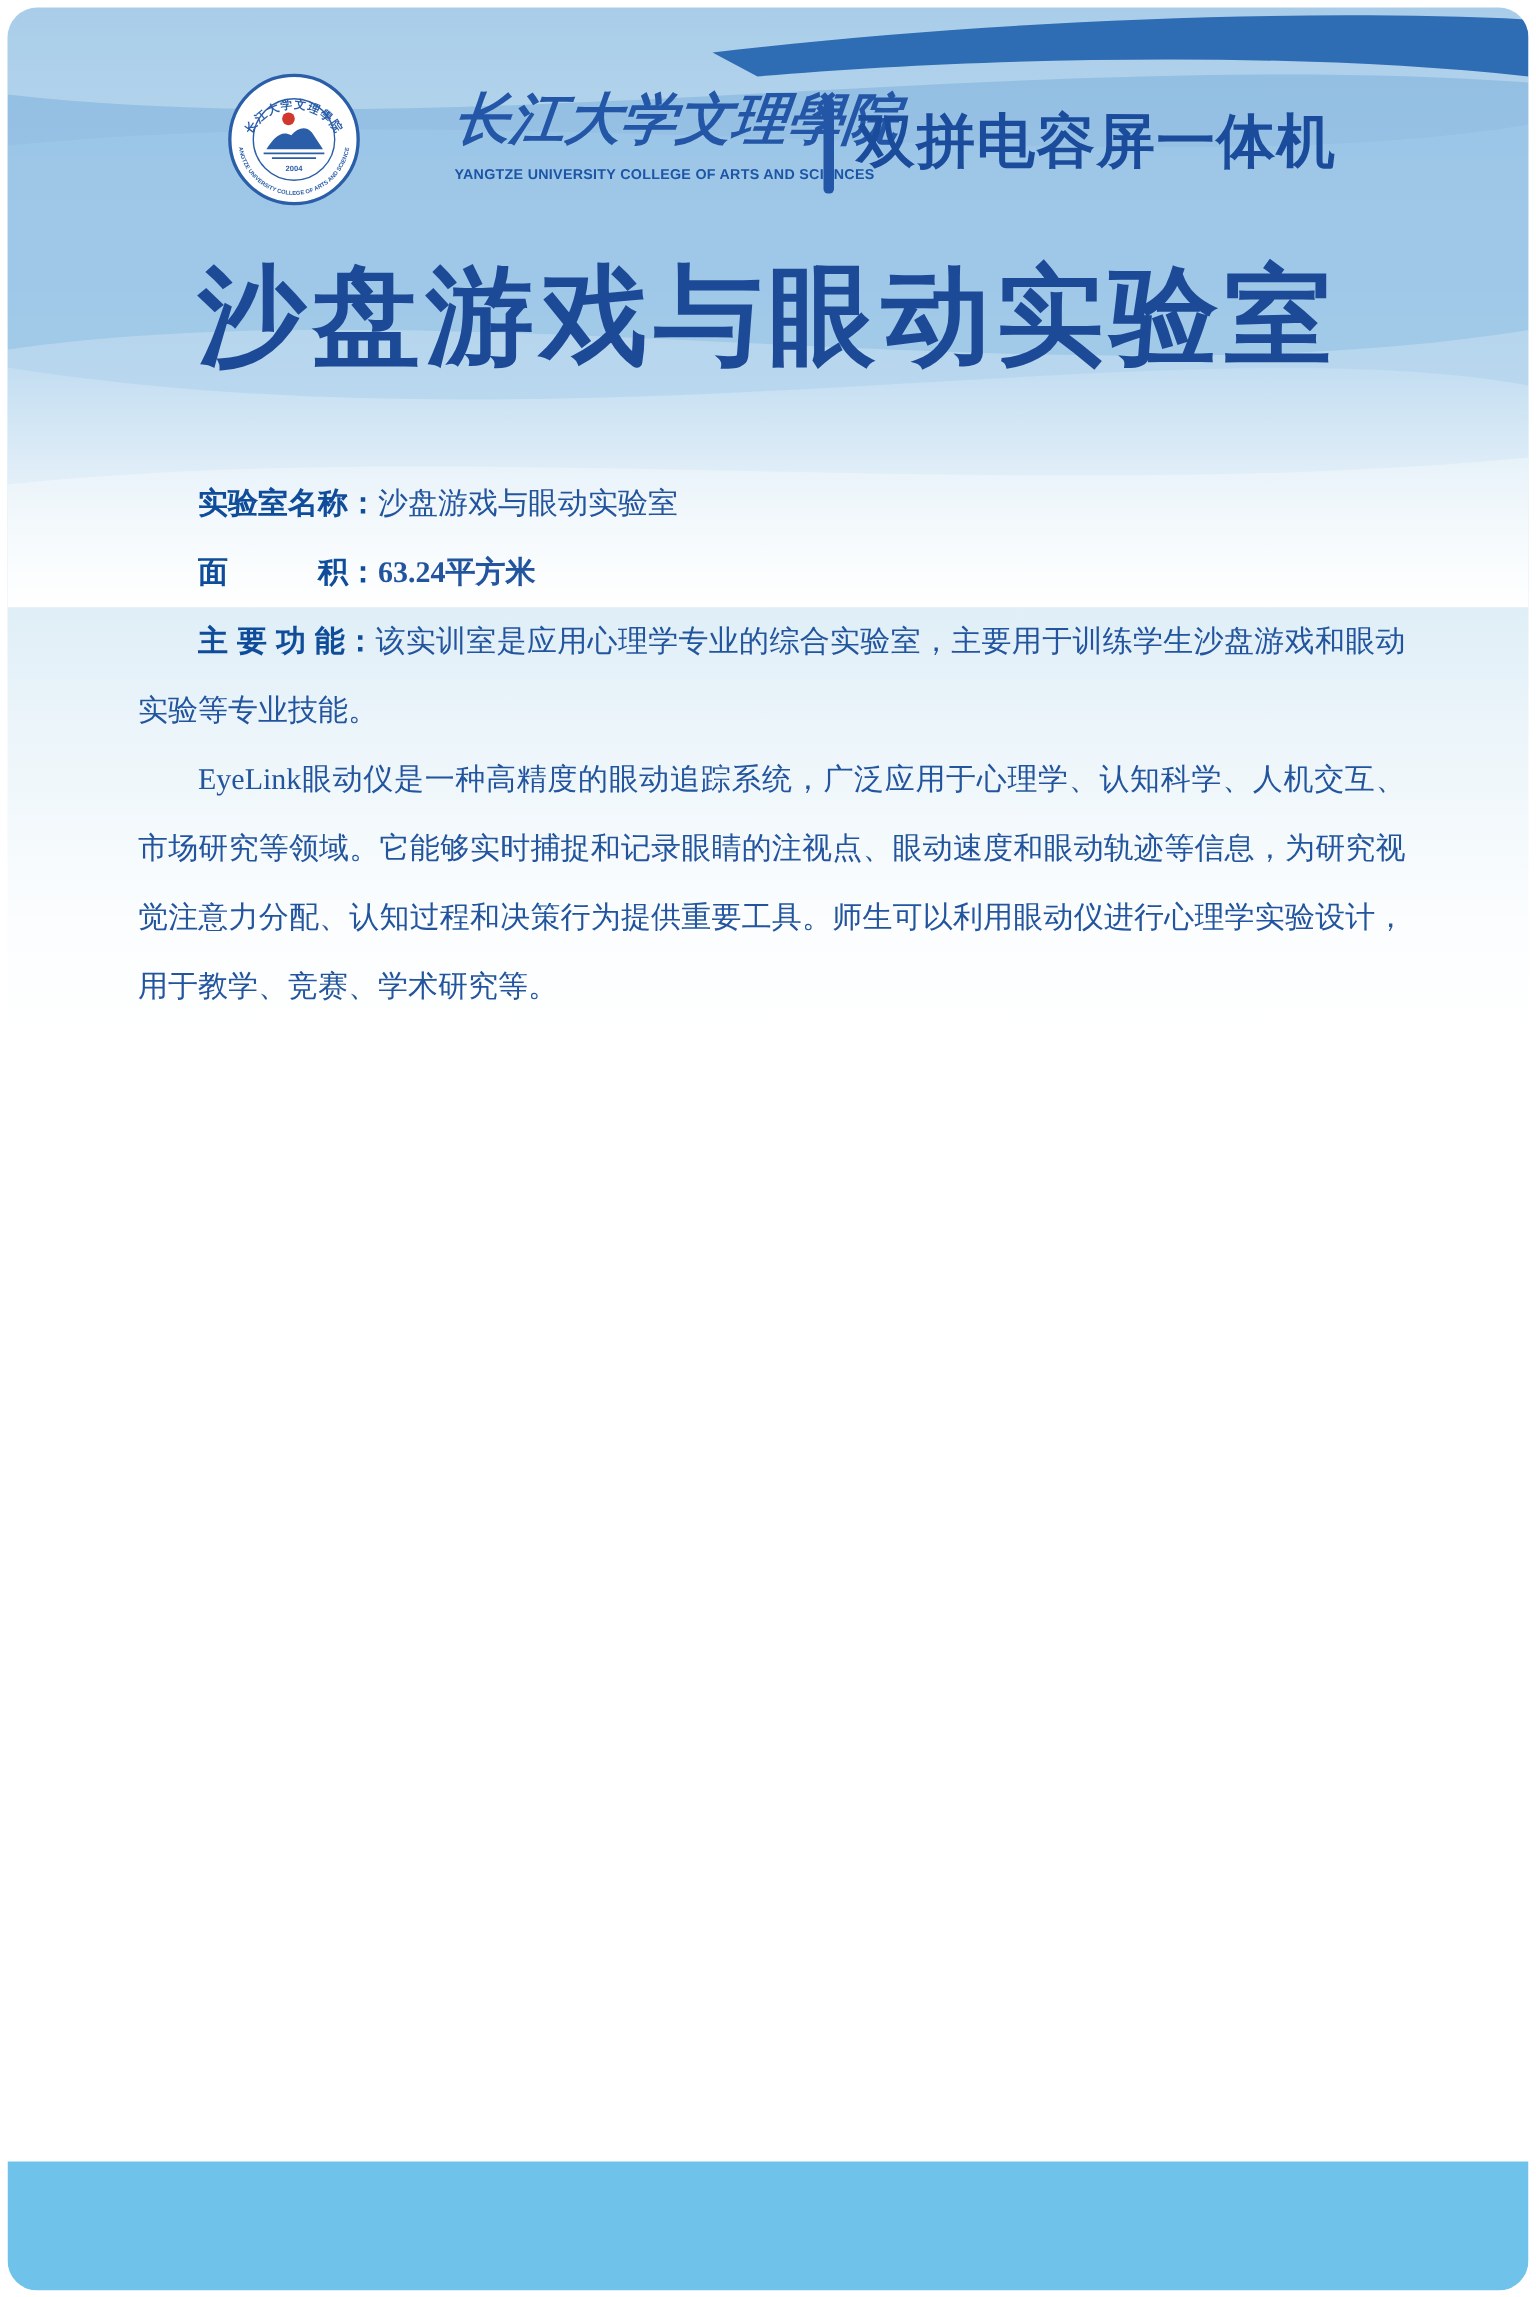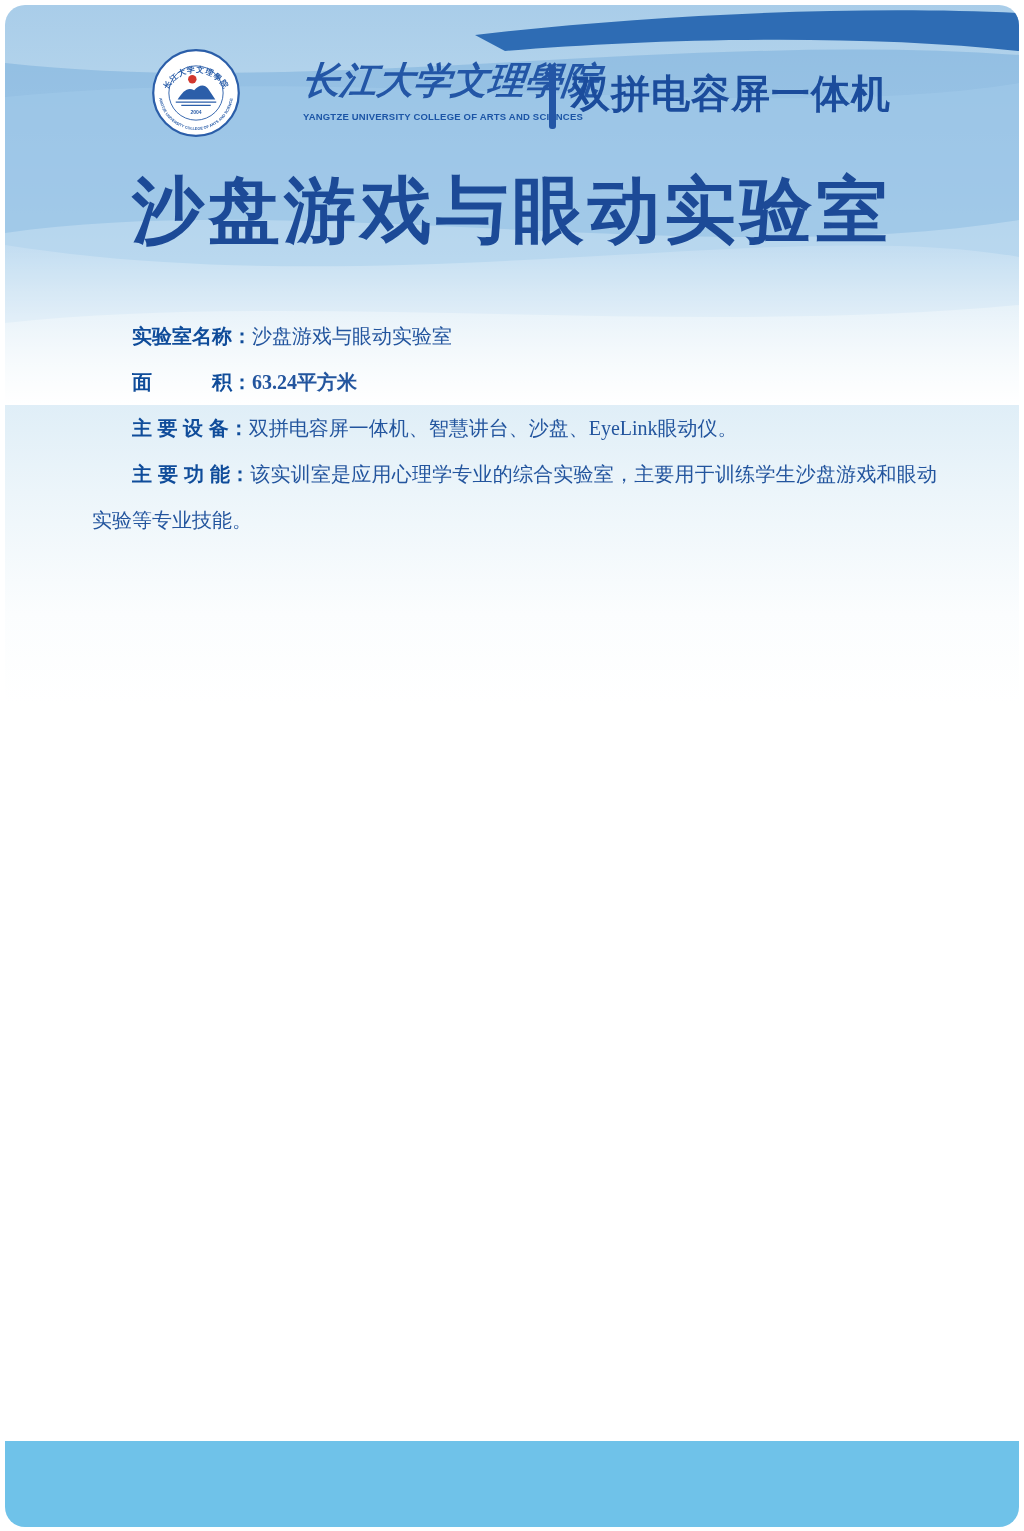--- a/index.html
+++ b/index.html
@@ -138,22 +138,22 @@
   <h1 class="page-title">沙盘游戏与眼动实验室</h1>
 
   <div class="content">
     <p>
       <span class="plabel">实验室名称：</span><span class="ptext">沙盘游戏与眼动实验室</span>
     </p>
     <p>
       <span class="plabel">面　　　积：</span><span class="ptext">63.24平方米</span>
     </p>
     <p>
-      <span class="plabel">主 要 设 备：</span><span class="ptext">双拼电容屏一体机、智慧讲台、沙盘、EyeLink眼动仪。</span>
+      <span class="plabel">主 要 功 能：</span><span class="ptext">该实训室是应用心理学专业的综合实验室，主要用于训练学生沙盘游戏和眼动实验等专业技能。</span>
     </p>
     <p>
-      <span class="plabel">主 要 功 能：</span><span class="ptext">该实训室是应用心理学专业的综合实验室，主要用于训练学生沙盘游戏和眼动实验等专业技能。</span>
+      <span class="plabel"></span><span class="ptext">EyeLink眼动仪是一种高精度的眼动追踪系统，广泛应用于心理学、认知科学、人机交互、市场研究等领域。它能够实时捕捉和记录眼睛的注视点、眼动速度和眼动轨迹等信息，为研究视觉注意力分配、认知过程和决策行为提供重要工具。师生可以利用眼动仪进行心理学实验设计，用于教学、竞赛、学术研究等。</span>
     </p>
   </div>
 
   <div class="footer-band"></div>
 
 </div>
 
 </body></html>

